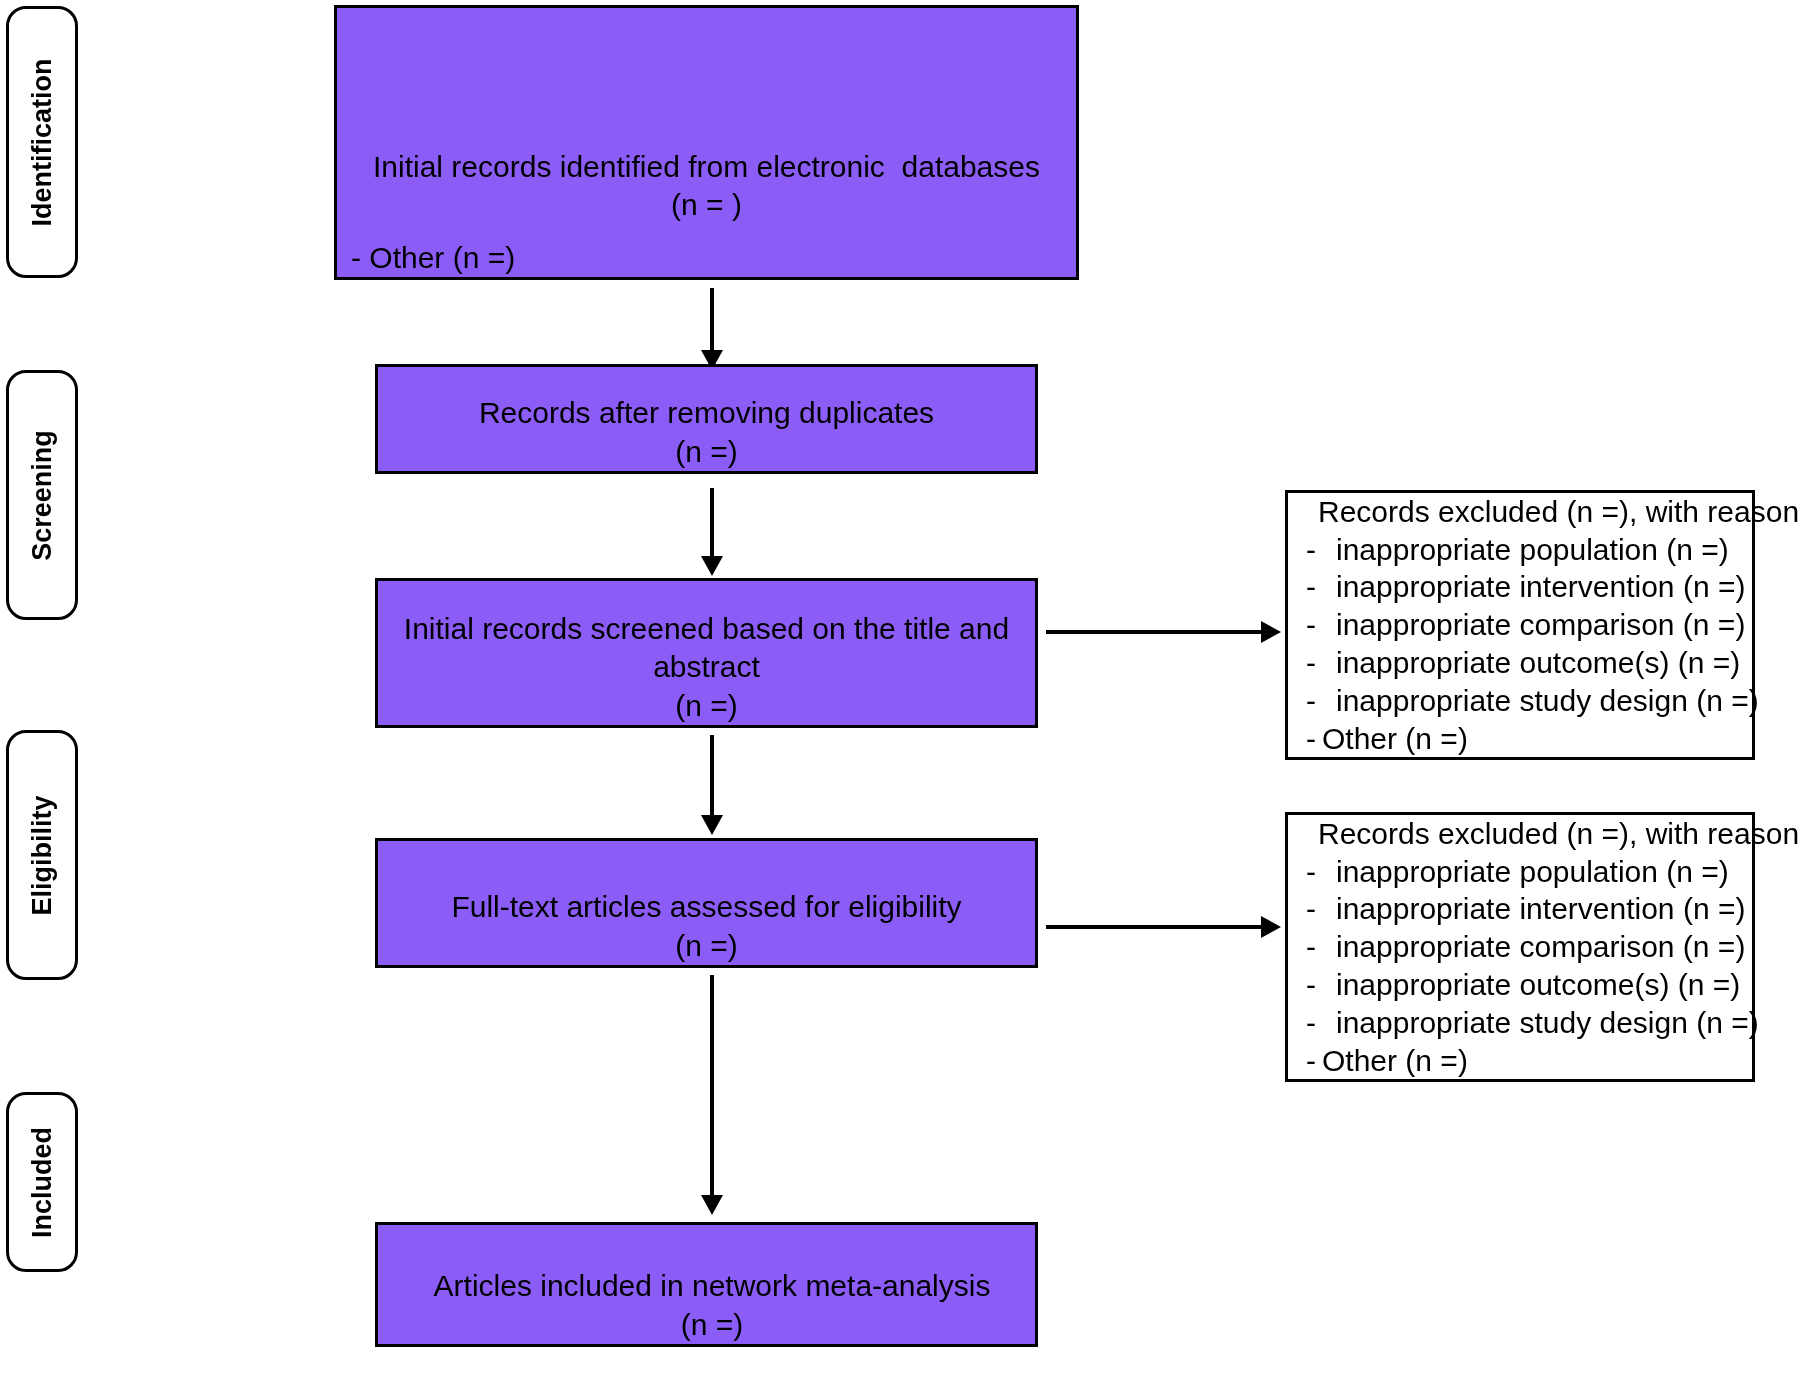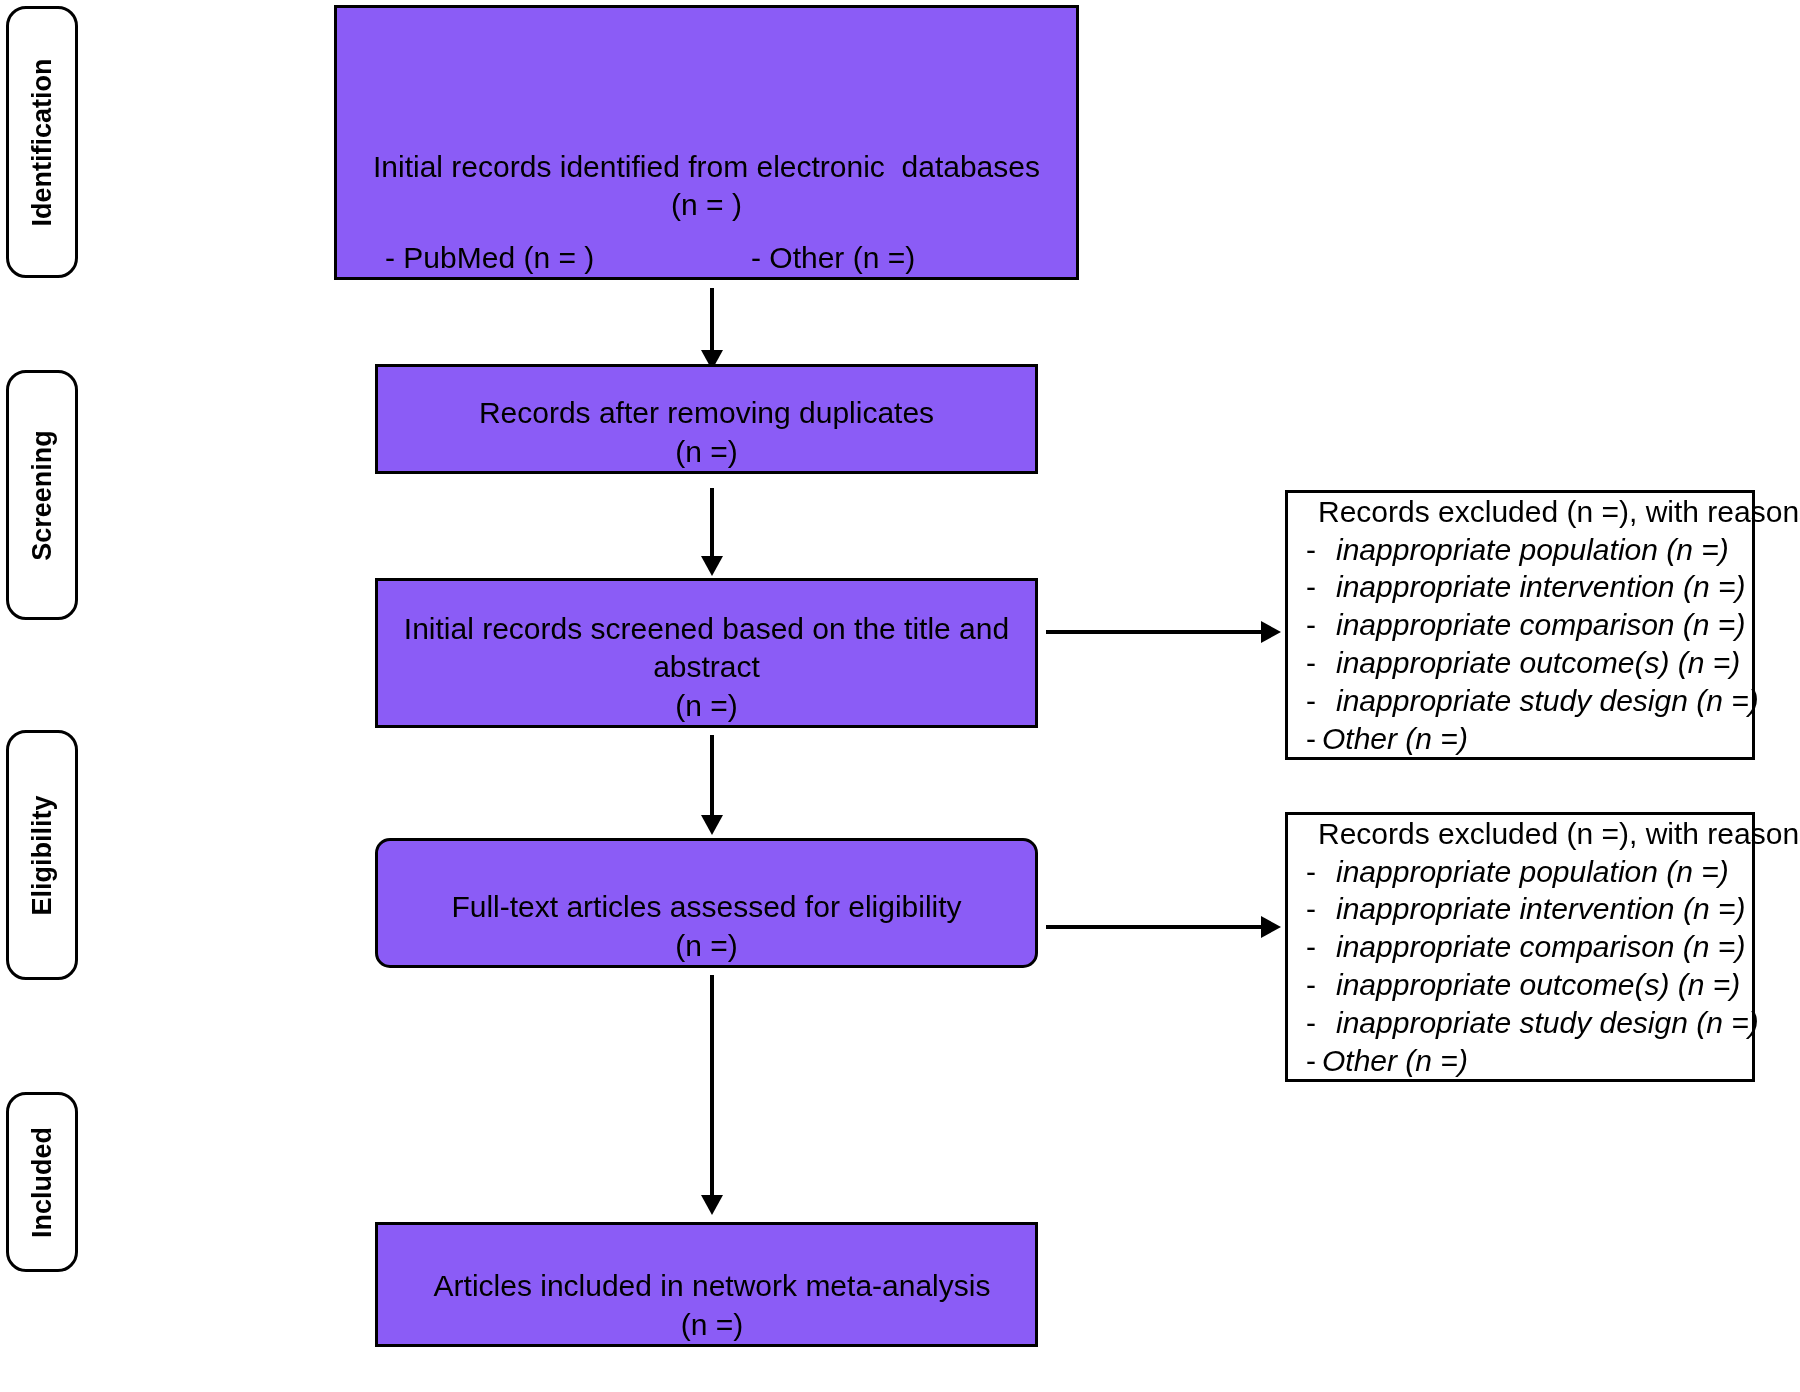--- a/index.html
+++ b/index.html
@@ -110,21 +110,21 @@
   }
   .excl-item .bullet {
     width: 34px;
     padding-left: 18px;
     box-sizing: border-box;
     flex: none;
   }
   .excl-item.tight .bullet {
     width: 34px;
   }
-  .excl-item .itext { flex: 1 1 auto; font-style: italic; }
+  .excl-item .itext { flex: 1 1 auto; }
   .excl-item.indent .itext { padding-left: 14px; }
 
   
   .arrow-v {
     position: absolute;
     width: 0;
   }
   .arrow-v .shaft {
     position: absolute;
     left: 0;
@@ -183,21 +183,20 @@
 
   <div class="stage-label" style="left:6px; top:1092px; width:72px; height:180px;">
     <span class="stage-text">Included</span>
   </div>
 
   <div class="box centered" style="left:334px; top:5px; width:745px; height:275px; padding:0 14px;">
     <div class="line">Initial records identified from electronic  databases</div>
     <div class="line">(n = )</div>
     <div class="db-grid">
       <div class="db-row">
-        <span class="line db-col-left">- PubMed (n = )</span>
         <span class="line db-col-right">- Other (n =)</span>
       </div>
     </div>
   </div>
 
   <div class="arrow-v" style="left:710px; top:288px; height:82px;">
     <div class="shaft" style="height:62px;"></div>
     <div class="head"></div>
   </div>
 
@@ -249,21 +248,21 @@
       <span class="bullet">-</span>
       <span class="itext">Other (n =)</span>
     </div>
   </div>
 
   <div class="arrow-v" style="left:710px; top:735px; height:100px;">
     <div class="shaft" style="height:80px;"></div>
     <div class="head"></div>
   </div>
 
-  <div class="box centered" style="left:375px; top:838px; width:663px; height:130px;border-radius:15px;">
+  <div class="box centered" style="left:375px; top:838px; width:663px; height:130px;">
     <div class="line">Full-text articles assessed for eligibility</div>
     <div class="line">(n =)</div>
   </div>
 
   <div class="arrow-h" style="left:1046px; top:925px; width:235px;">
     <div class="shaft" style="width:218px;"></div>
     <div class="head"></div>
   </div>
 
   <div class="excl-box" style="left:1285px; top:812px; width:470px; height:270px;">

